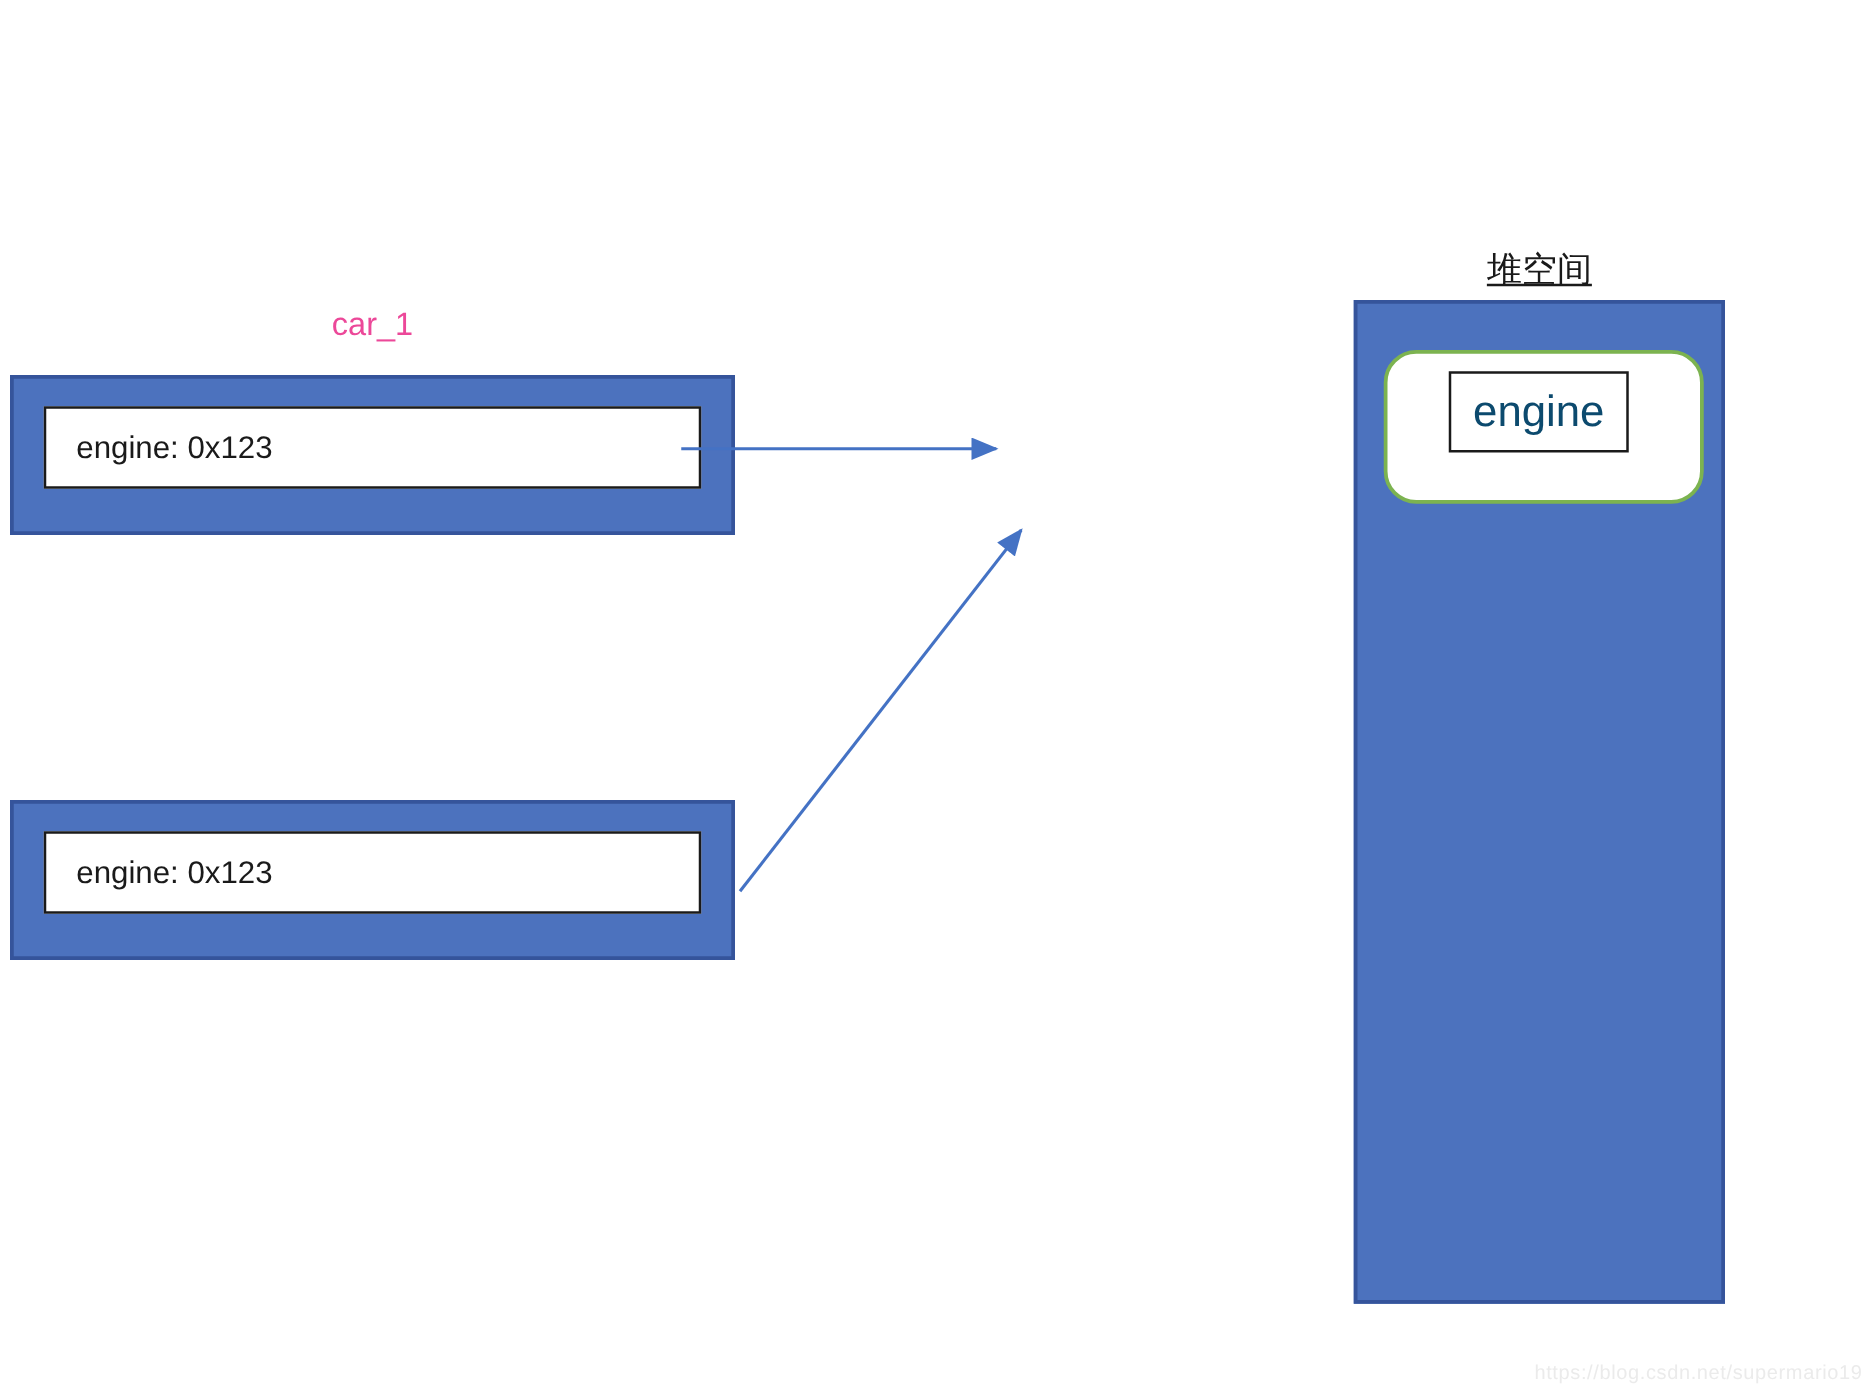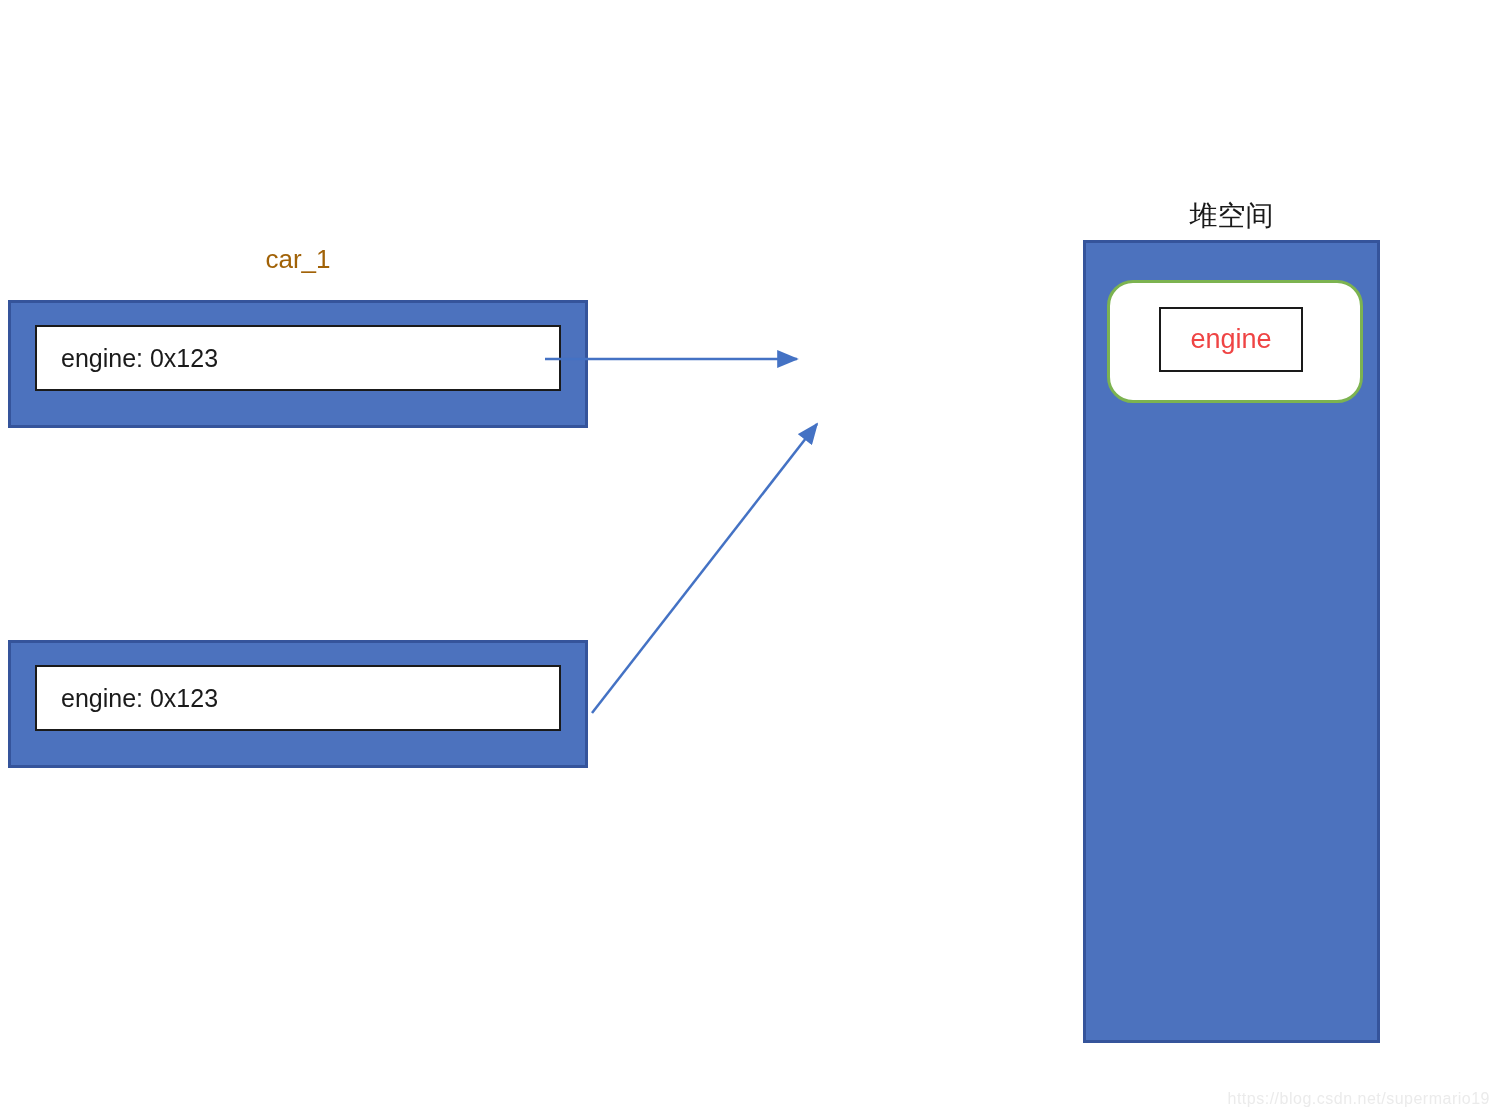--- a/index.html
+++ b/index.html
@@ -10,21 +10,21 @@
   }
   #canvas {
     position: relative;
     width: 1498px;
     height: 1118px;
     background: #ffffff;
     overflow: hidden;
   }
   .shape-label {
     position: absolute;
-    color: #a16207;
+    color: #ec4899;
     font-size: 26px;
     text-align: center;
     white-space: nowrap;
   }
   .car-outer {
     position: absolute;
     left: 8px;
     width: 580px;
     height: 128px;
     background: #4C72BE;
@@ -74,46 +74,47 @@
     box-sizing: border-box;
   }
   #heap-title {
     position: absolute;
     left: 1083px;
     top: 197px;
     width: 297px;
     text-align: center;
     font-size: 28px;
     color: #1a1a1a;
+    text-decoration: underline;
   }
   #heap-object {
     position: absolute;
     left: 21px;
     top: 37px;
     width: 256px;
     height: 123px;
     background: #ffffff;
     border: 3px solid #7CB350;
     border-radius: 26px;
     box-sizing: border-box;
   }
   #engine-box {
     position: absolute;
     left: 49px;
-    top: 24px;
+    top: 14px;
     width: 144px;
     height: 65px;
     background: #ffffff;
     border: 2px solid #1a1a1a;
     box-sizing: border-box;
     display: flex;
     align-items: center;
     justify-content: center;
-    font-size: 27px;
-    color: #ef4444;
+    font-size: 35px;
+    color: #0c4a6e;
   }
   #arrow-layer {
     position: absolute;
     left: 0;
     top: 0;
     width: 1498px;
     height: 1118px;
     pointer-events: none;
     z-index: 5;
   }

